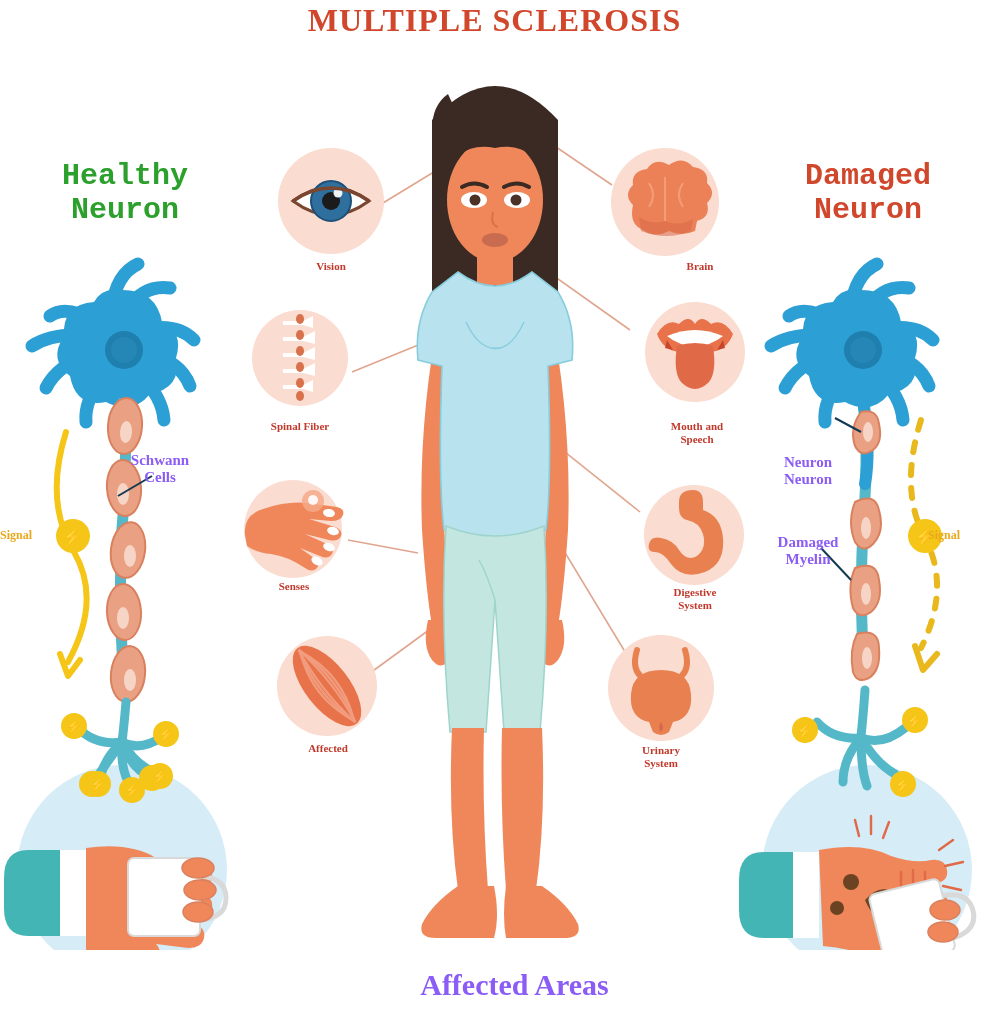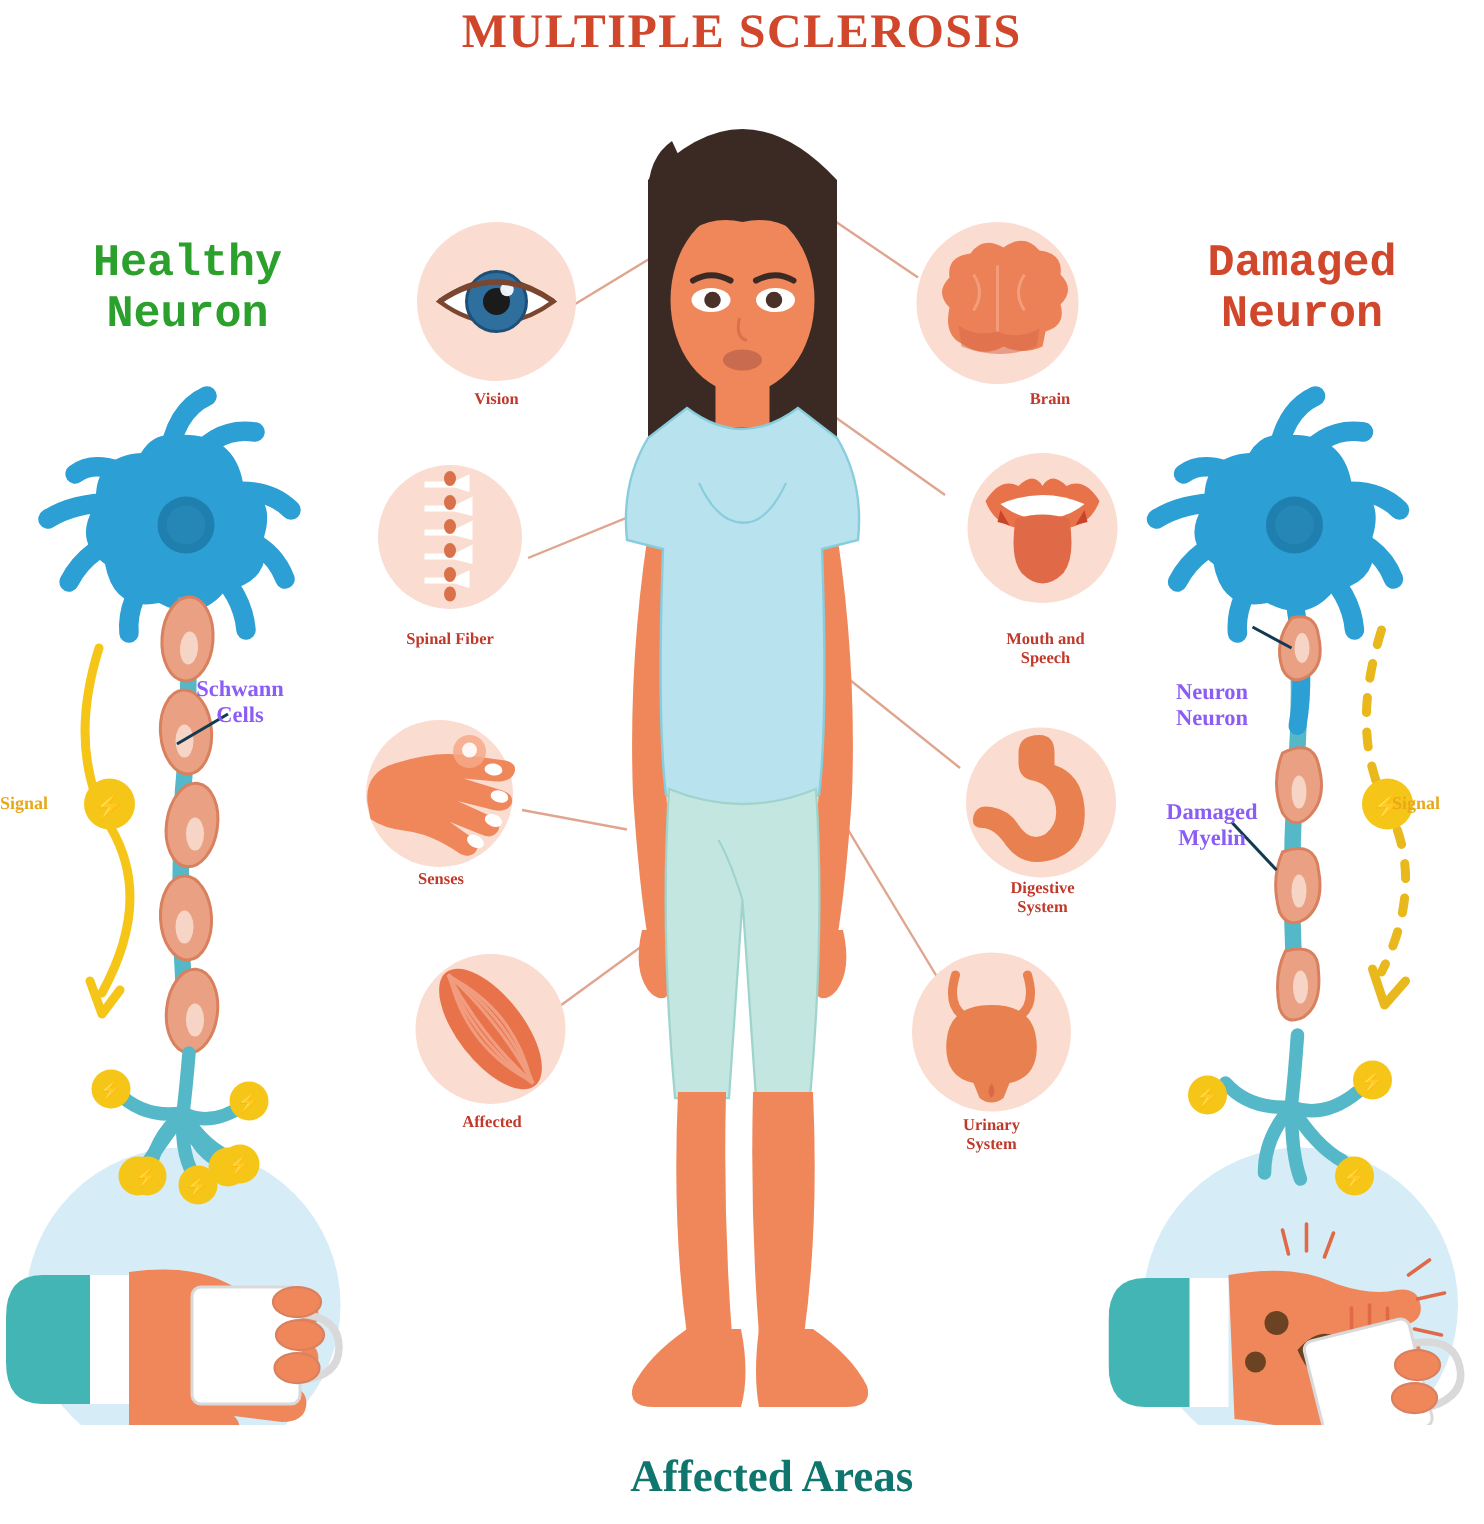--- a/index.html
+++ b/index.html
@@ -10,21 +10,21 @@
   .stage{position:absolute;inset:0;}
 
   
   .title{
     position:absolute;left:0;right:0;top:2px;text-align:center;
     font-size:32px;font-weight:bold;letter-spacing:1px;
     color:#d1472c;font-family:"Liberation Serif",serif;
   }
   .footer{
     position:absolute;left:0;right:0;bottom:14px;text-align:center;
-    font-size:30px;font-weight:bold;color:#0f766e;padding-left:40px;
+    font-size:30px;font-weight:bold;color:#8b5cf6;padding-left:40px;
   }
   .side-title{
     position:absolute;text-align:center;font-size:30px;font-weight:bold;
     line-height:1.12;
     font-family:Liberation Mono, monospace;
   }
   .side-title.healthy{left:10px;top:160px;width:230px;color:#2ca02c;}
   .side-title.damaged{left:752px;top:160px;width:232px;color:#d1472c;}
 
   .icon-label{

